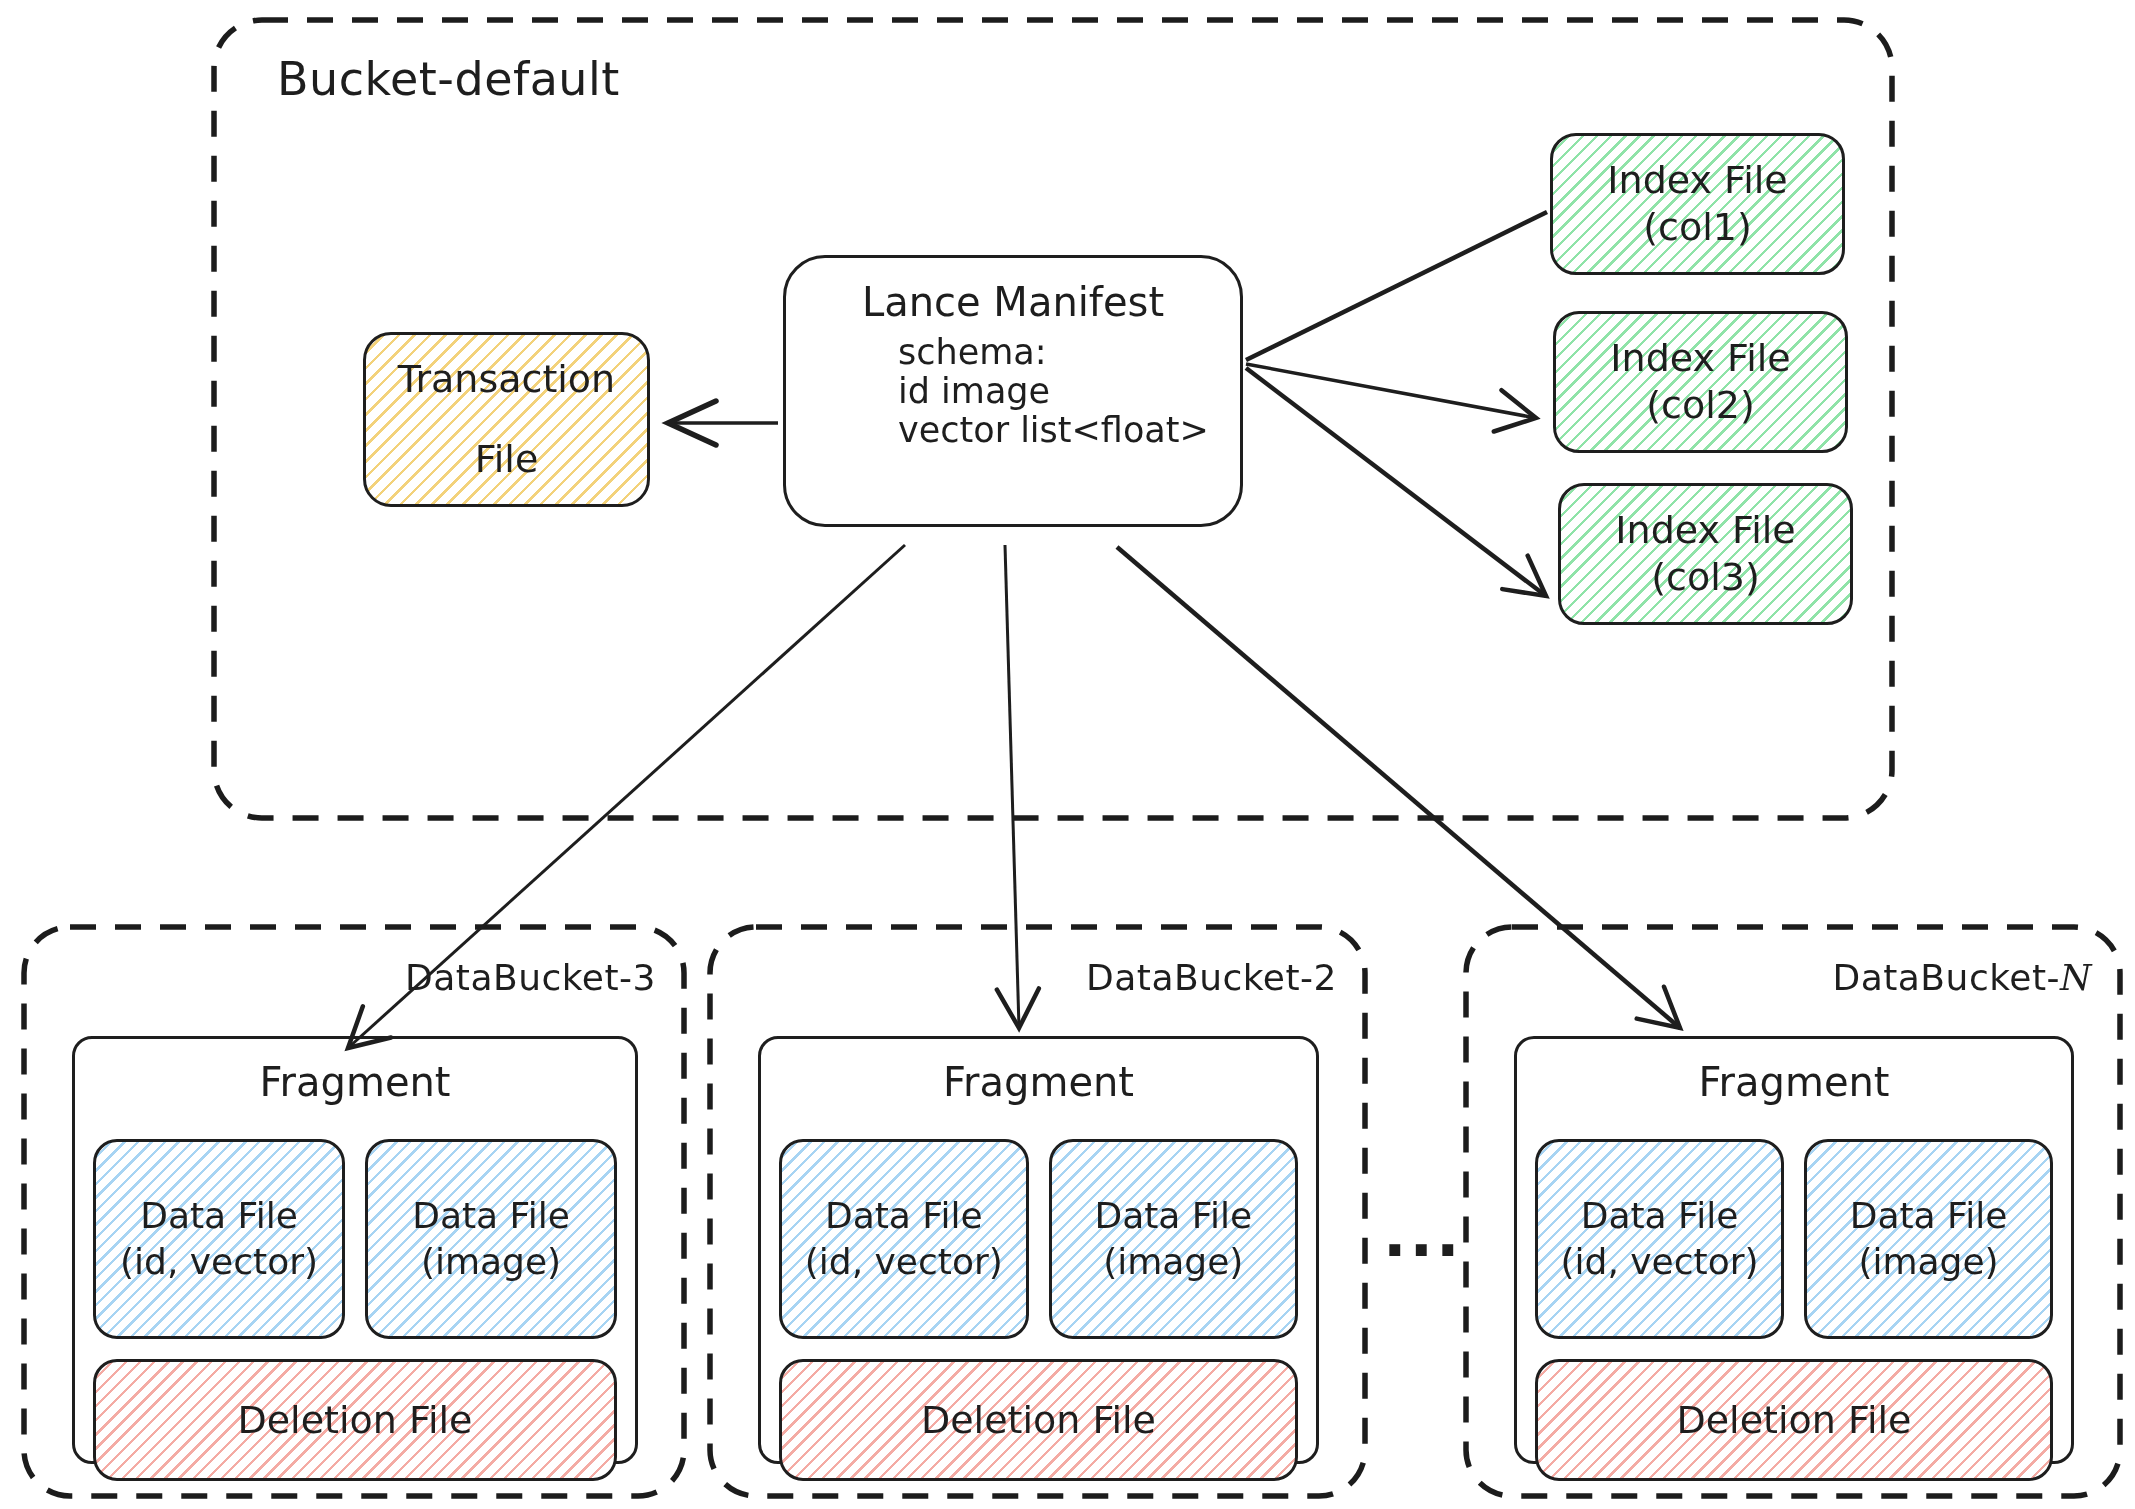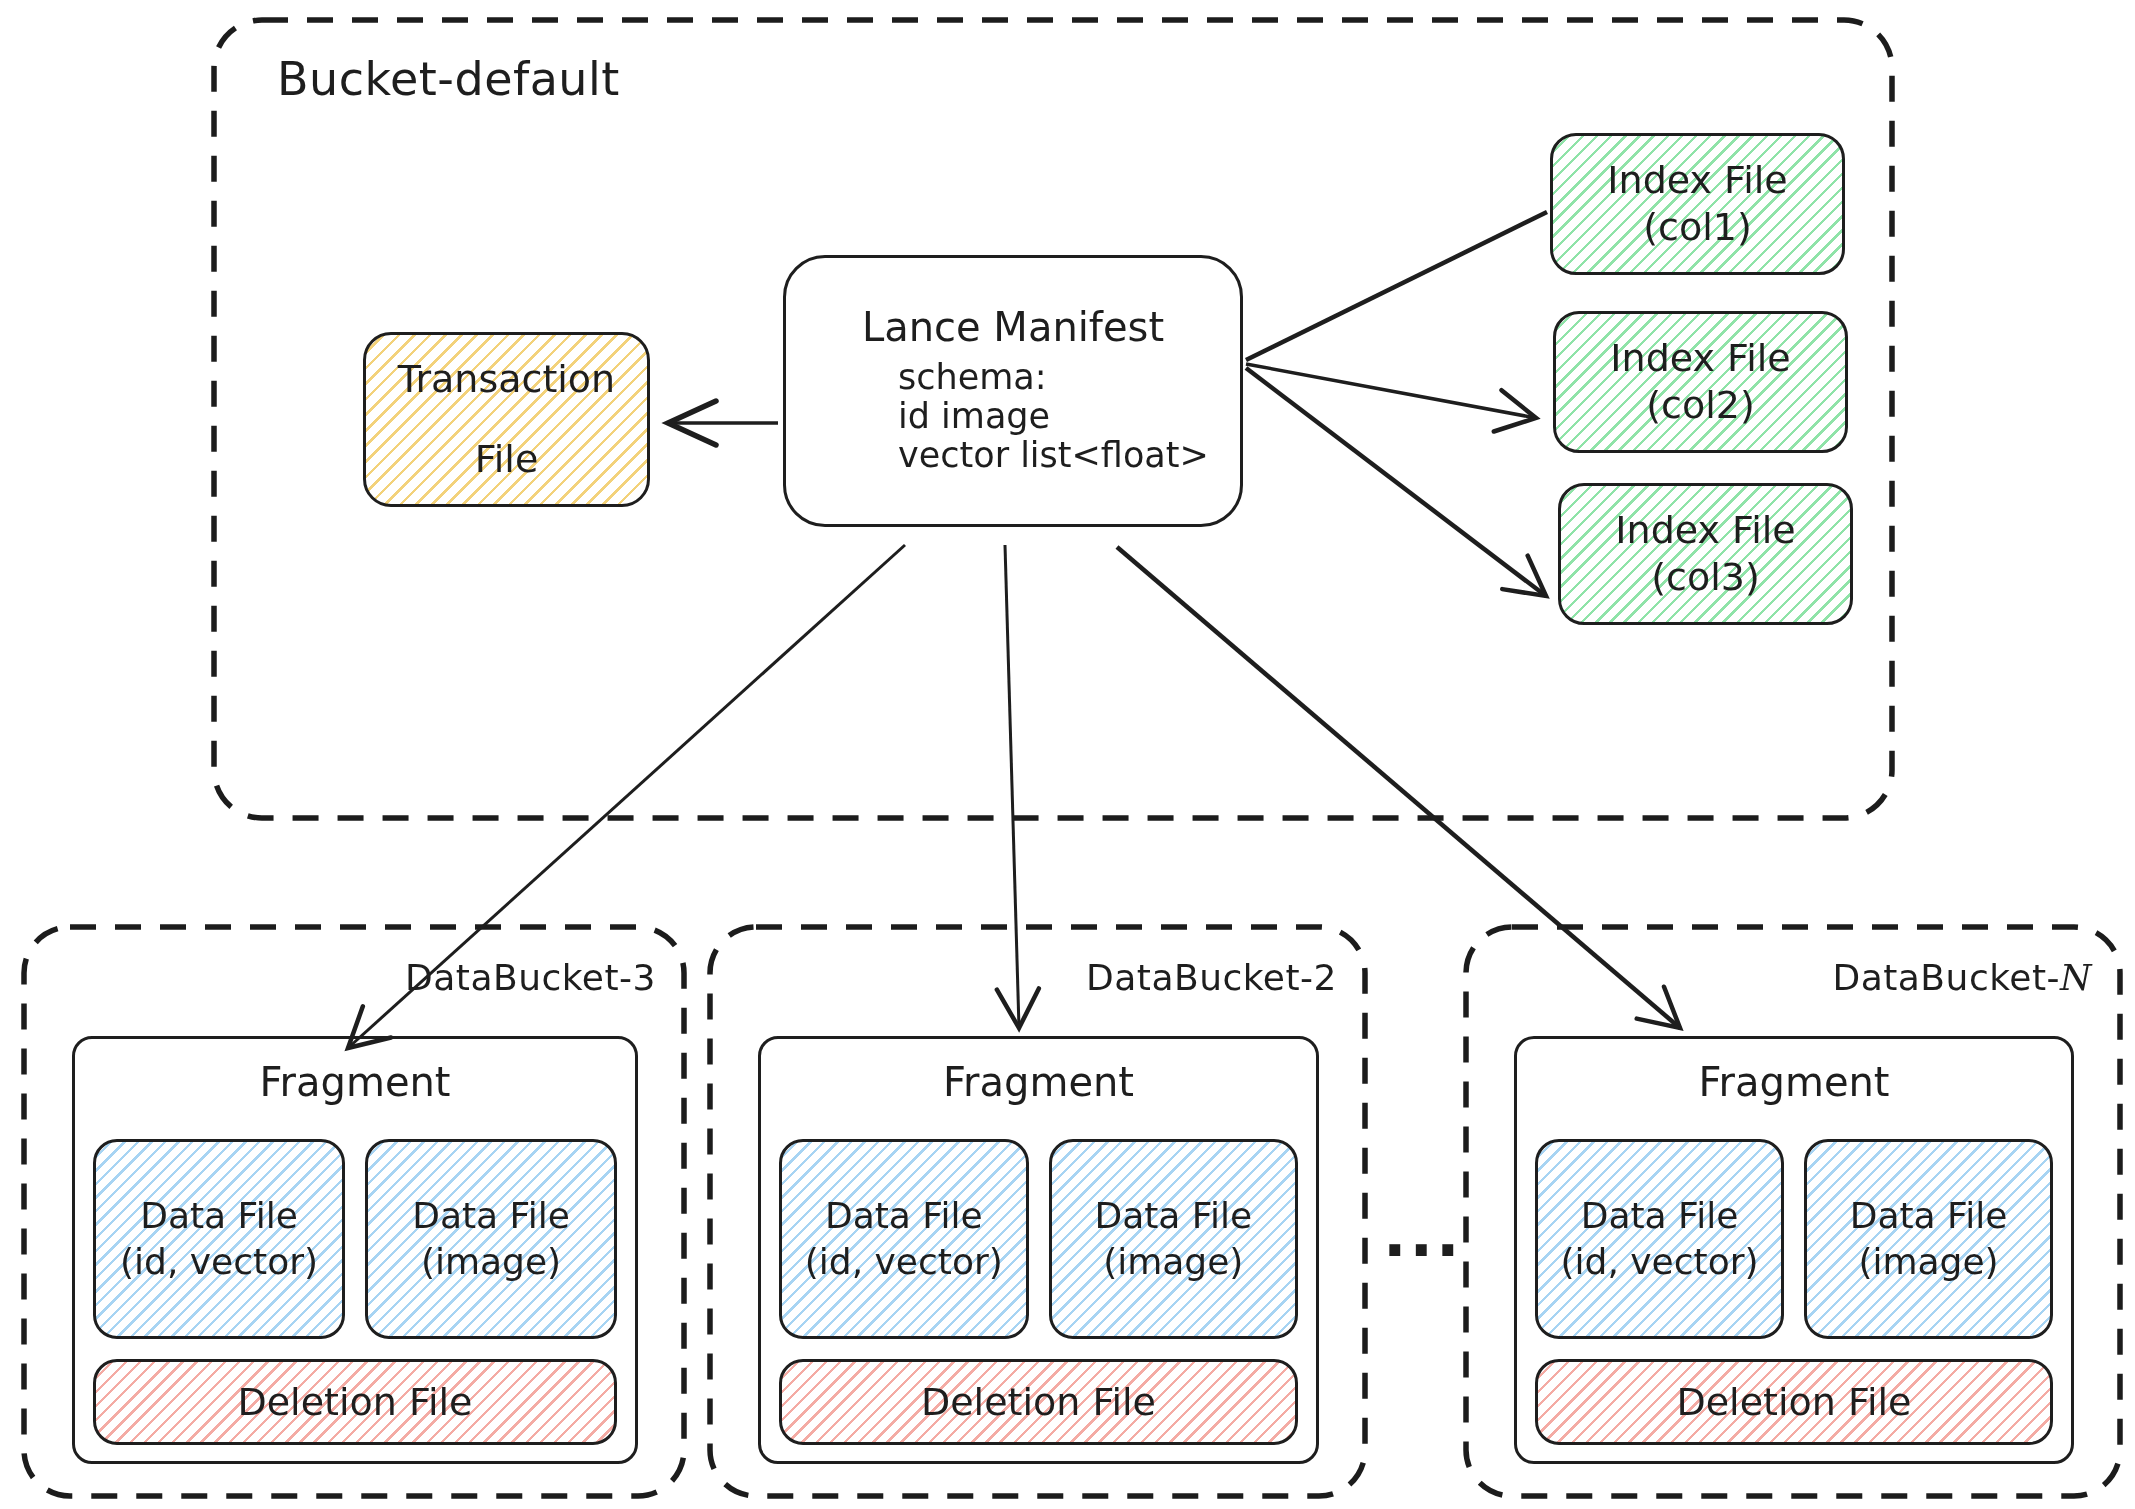--- a/index.html
+++ b/index.html
@@ -20,21 +20,21 @@
   .hatch-pink  {background:#fff repeating-linear-gradient(135deg,var(--pink-hatch,#f4aba4) 0 2.4px,transparent 2.4px 10px);}
 
   .container-label{position:absolute;font-size:46px;letter-spacing:.5px;}
 
   
   .transaction{left:363px;top:332px;width:287px;height:175px;border-radius:28px;font-size:38px;line-height:1.24;}
 
   
   .manifest{left:783px;top:255px;width:460px;height:272px;border-radius:42px;
             align-items:stretch;justify-content:flex-start;text-align:left;}
-  .manifest-title{margin-top:46px;text-align:center;font-size:40px;}
+  .manifest-title{margin-top:21px;text-align:center;font-size:40px;}
   .manifest-lines{margin:8px 0 0 112px;font-size:35px;line-height:39px;}
 
   
   .index{width:295px;height:142px;border-radius:26px;font-size:38px;line-height:1.24;}
   .index1{left:1550px;top:133px;}
   .index2{left:1553px;top:311px;}
   .index3{left:1558px;top:483px;}
 
   
   .bucket{position:absolute;top:925px;height:573px;box-sizing:border-box;}
@@ -44,21 +44,21 @@
   .bucket-label{position:absolute;top:32px;right:30px;font-size:36px;letter-spacing:.5px;}
   .bucket-label .nvar{font-family:"DejaVu Serif","Liberation Serif",serif;font-style:italic;}
 
   .fragment{position:absolute;left:50px;top:111px;right:48px;height:428px;box-sizing:border-box;
             border:3.5px solid var(--ink,#1e1e1e);border-radius:20px;background:#fff;}
   .fragment-title{margin-top:20px;text-align:center;font-size:40px;}
   .datafiles-row{display:flex;gap:20px;margin:34px 18px 0 18px;}
   .datafile{flex:1;height:200px;border:3px solid var(--ink,#1e1e1e);border-radius:24px;box-sizing:border-box;
             display:flex;flex-direction:column;align-items:center;justify-content:center;
             font-size:36px;line-height:1.28;text-align:right;}
-  .deletion{margin:20px 18px 0 18px;height:86px;border:3px solid var(--ink,#1e1e1e);border-radius:24px;box-sizing:border-box;
+  .deletion{margin:20px 18px 0 18px;height:122px;border:3px solid var(--ink,#1e1e1e);border-radius:24px;box-sizing:border-box;
             display:flex;align-items:center;justify-content:center;font-size:38px;}
 
   .ellipsis{position:absolute;left:1383px;top:1198px;font-size:62px;font-weight:bold;letter-spacing:3px;}
 
   .arrows{position:absolute;inset:0;pointer-events:none;}
 </style>
 </head>
 <body>
 
 <div class="canvas">

